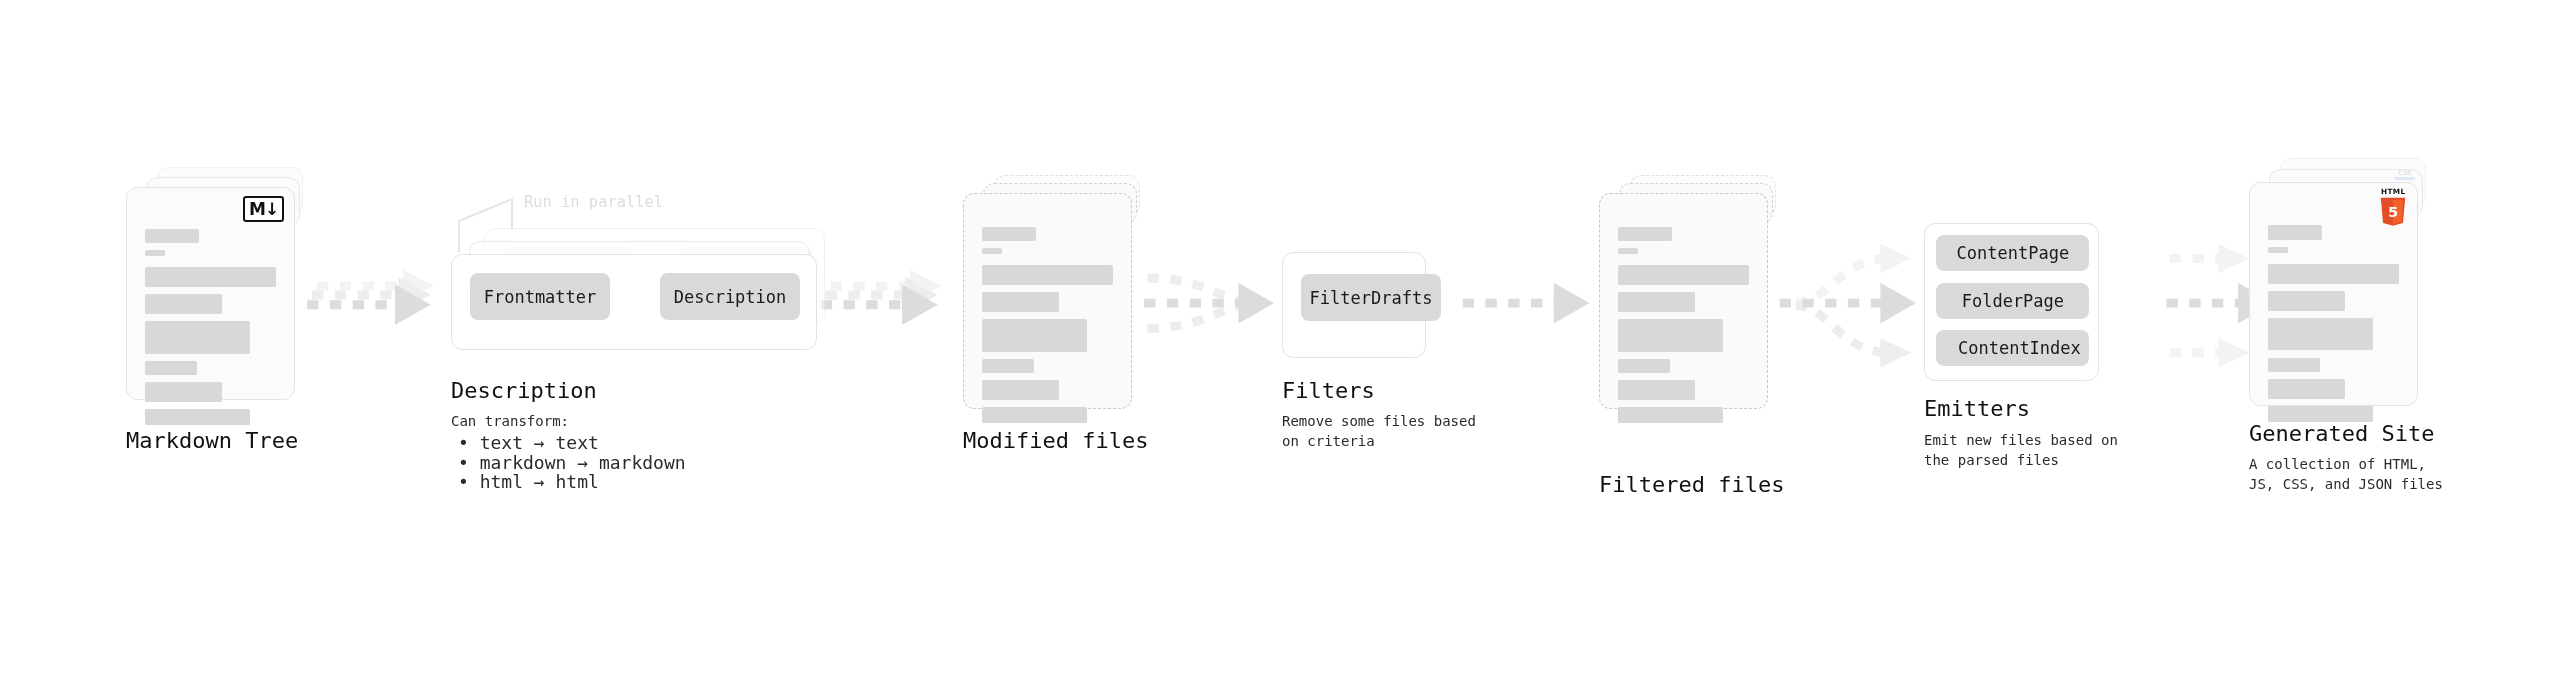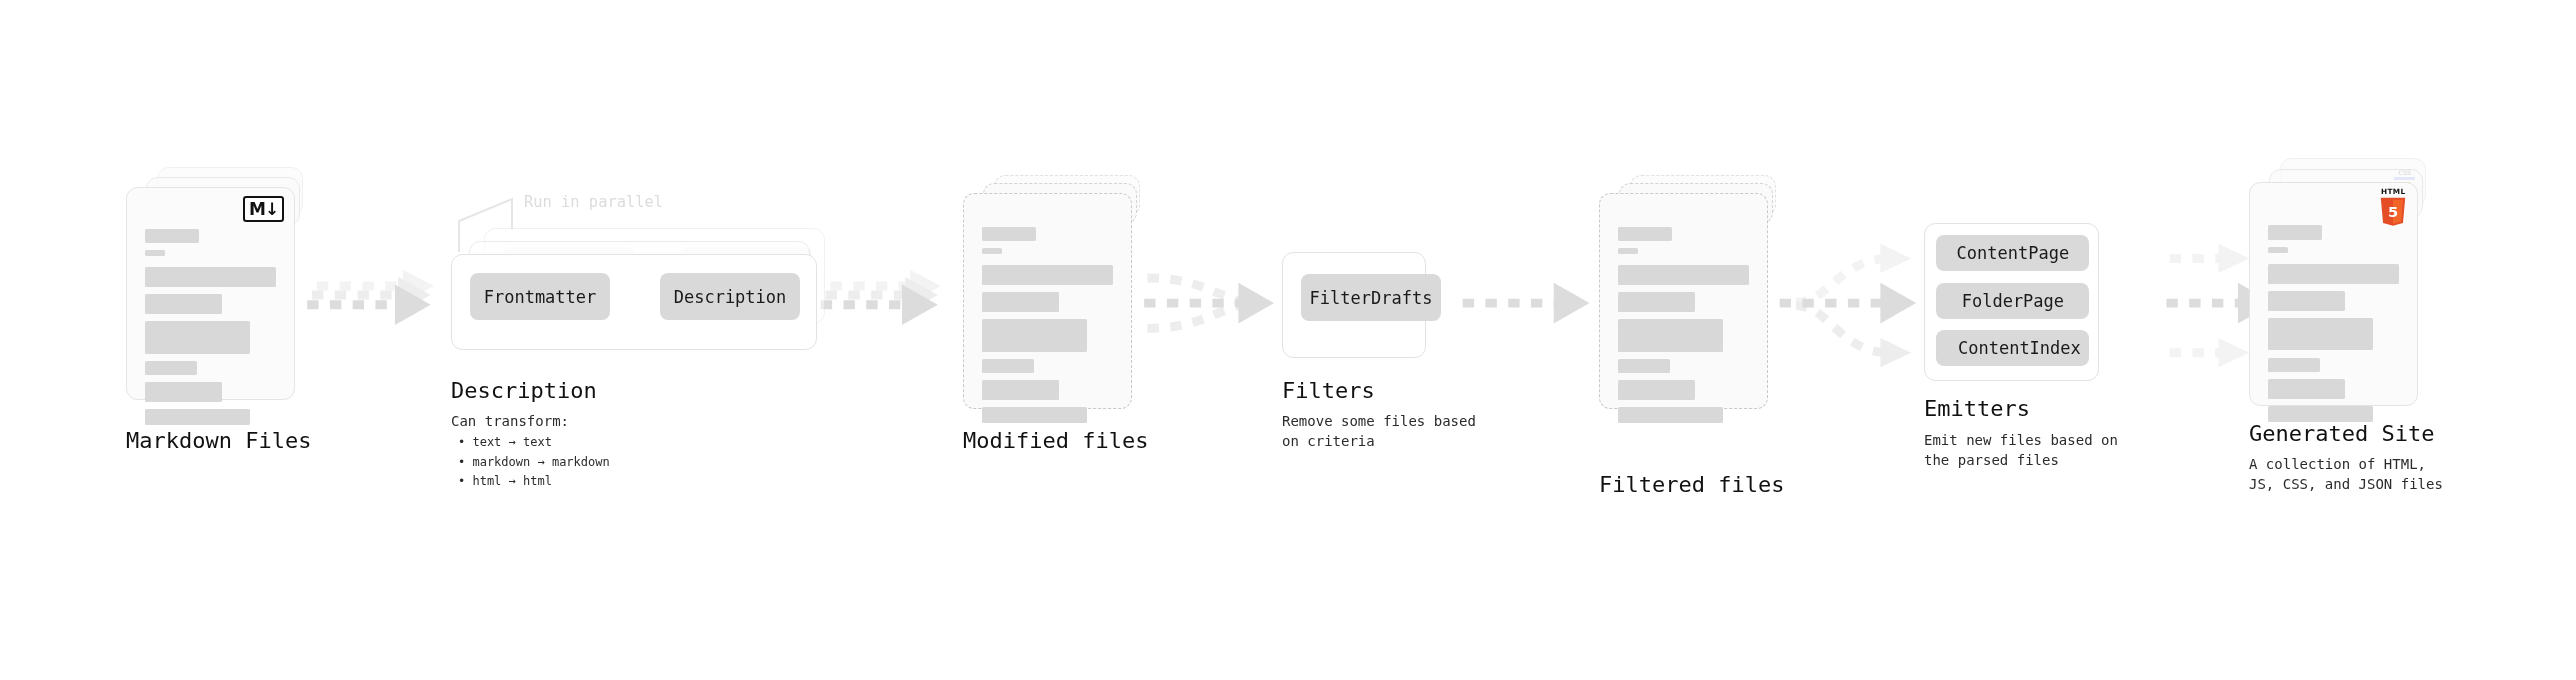--- a/index.html
+++ b/index.html
@@ -80,21 +80,21 @@
     letter-spacing: 0px;
     white-space: nowrap;
   }
   .caption {
     position: absolute;
     font-size: 14px;
     color: #2b2b2b;
     line-height: 19.5px;
     white-space: pre;
   }
-  .bullets { position: absolute; font-size: 12px; color: #2b2b2b; line-height: 19.5px; }
+  .bullets { position: absolute; font-size: 18px; color: #2b2b2b; line-height: 19.5px; }
   .bullets .bl { white-space: pre; }
 
   .parallel-label {
     position: absolute;
     font-size: 15.4px;
     color: #dcdcdc;
     white-space: nowrap;
   }
 
   svg.overlay { position: absolute; left: 0; top: 0; width: 2576px; height: 681px; pointer-events: none; }
@@ -192,21 +192,21 @@
         <div class="ln" style="width:19.5px;height:5.7px;margin-bottom:10.6px;"></div>
         <div class="ln" style="width:100%;height:20.3px;"></div>
         <div class="ln" style="width:59%;height:19.5px;"></div>
         <div class="ln" style="width:80%;height:32.5px;"></div>
         <div class="ln" style="width:40%;height:14px;"></div>
         <div class="ln" style="width:59%;height:19.5px;"></div>
         <div class="ln" style="width:80%;height:16.3px;"></div>
       </div>
     </div>
   </div>
-  <div class="title" style="left:126px; top:428px;">Markdown Files</div>
+  <div class="title" style="left:126px; top:428px;">Markdown Tree</div>
 
   <div class="parallel-label" style="left:524px; top:193px;">Run in parallel</div>
 
   <div class="stack" style="left:451px; top:228px; width:382px; height:130px;">
     <div class="groupbox g-back2" style="left:32.5px; top:0px; width:341px; height:96px;">
       <div class="chip ghost2" style="left:18px; top:18px; width:132px; height:42px;">Frontmatter</div>
       <div class="chip ghost2" style="left:195px; top:18px; width:132px; height:42px;">Description</div>
     </div>
     <div class="groupbox g-back1" style="left:18px; top:13px; width:341px; height:96px;">
       <div class="chip ghost1" style="left:18px; top:18px; width:132px; height:42px;">Frontmatter</div>

